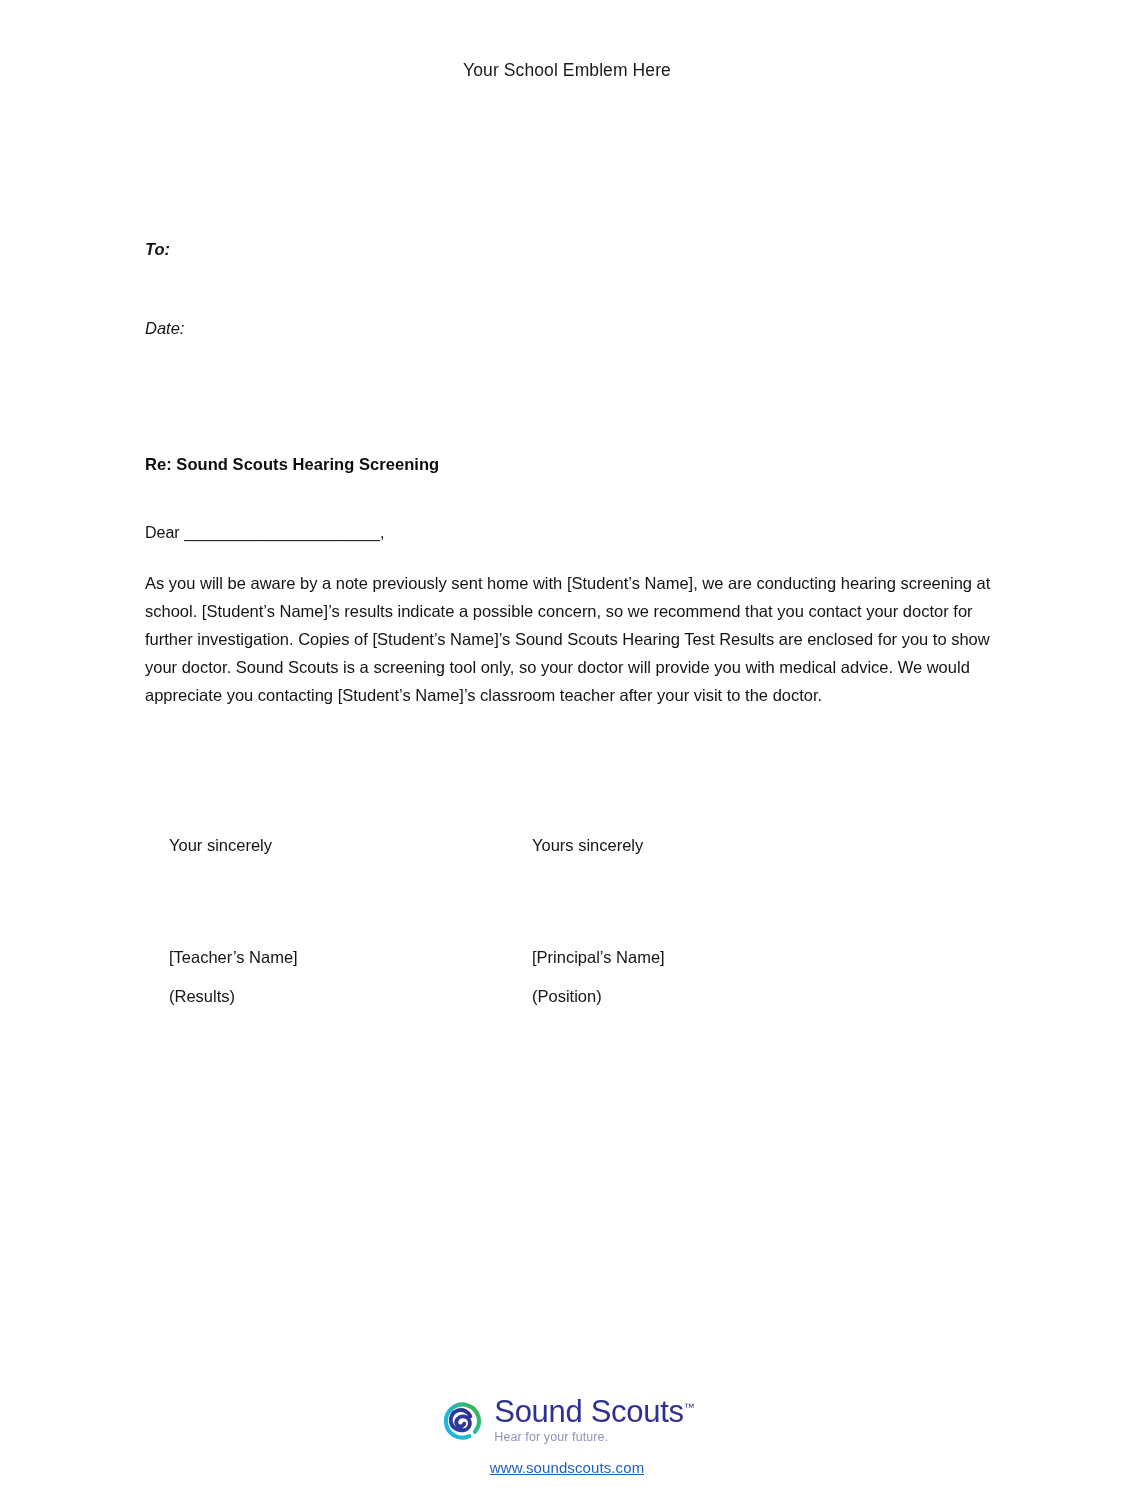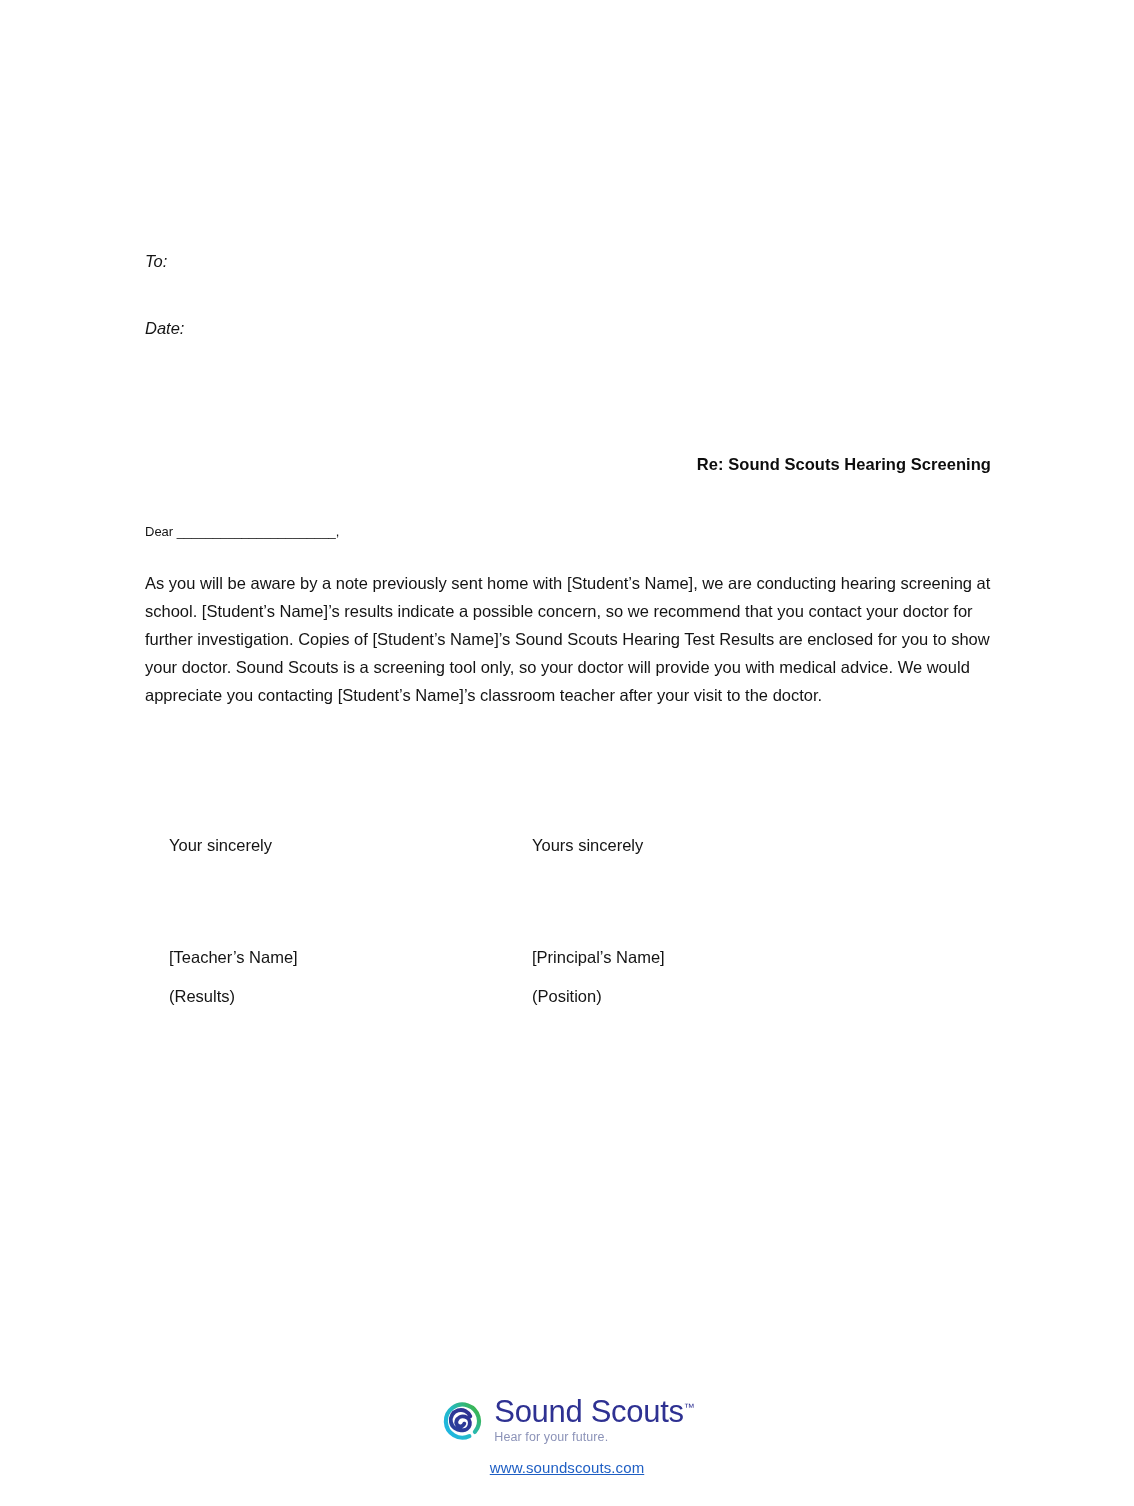--- a/index.html
+++ b/index.html
@@ -37,40 +37,40 @@
     width: 846px;
   }
 
   .field-line {
     position: absolute;
     left: 0;
     font-style: italic;
     font-size: 16.5px;
     color: #151515;
   }
-  .field-to   { top: 252px; }
+  .field-to   { top: 240px; font-weight: bold; }
   .field-date { top: 319px; }
 
   .subject {
     position: absolute;
     left: 0;
     top: 455px;
     width: 846px;
-    text-align: right;
+    text-align: left;
     font-weight: bold;
     font-size: 16.5px;
     color: #0d0d0d;
     letter-spacing: 0.05px;
   }
 
   .salutation {
     position: absolute;
     left: 0;
     top: 524px;
-    font-size: 13px;
+    font-size: 16px;
     white-space: pre;
     color: #141414;
   }
 
   .body-para {
     position: absolute;
     left: 0;
     top: 569px;
     width: 848px;
     font-size: 16.5px;
@@ -145,20 +145,21 @@
     text-decoration: underline;
     letter-spacing: 0.1px;
     text-align: center;
   }
 </style>
 </head>
 <body>
 
 <div class="page">
 
+  <div class="header">Your School Emblem Here</div>
 
   <div class="letter">
 
     <div class="field-line field-to">To:</div>
 
     <div class="field-line field-date">Date:</div>
 
     <div class="subject">Re: Sound Scouts Hearing Screening</div>
 
     <div class="salutation">Dear ______________________,</div>

